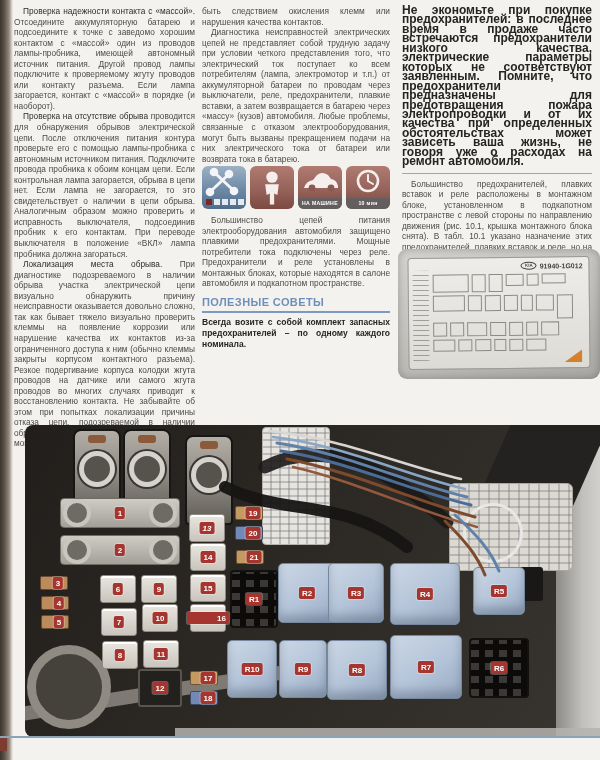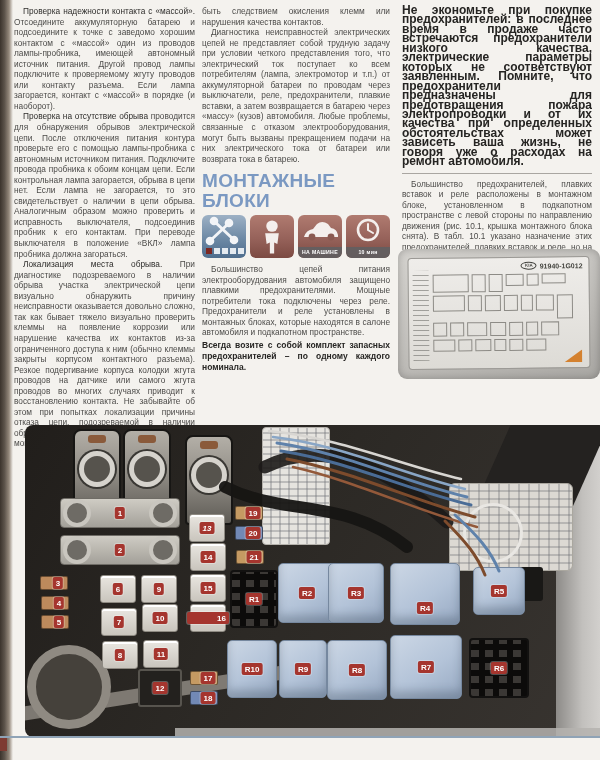--- a/index.html
+++ b/index.html
@@ -95,21 +95,20 @@
 
   <div class="col col-left">
     <p class="para"><span class="lead">Проверка надежности контакта с «массой».</span> <span>Отсоедините аккумуляторную батарею и подсоедините к точке с заведомо хорошим контактом с «массой» один из проводов лампы-пробника, имеющей автономный источник питания. Другой провод лампы подключите к проверяемому жгуту проводов или контакту разъема. Если лампа загорается, контакт с «массой» в порядке (и наоборот).</span></p>
     <p class="para"><span class="lead">Проверка на отсутствие обрыва</span> <span>проводится для обнаружения обрывов электрической цепи. После отключения питания контура проверьте его с помощью лампы-пробника с автономным источником питания. Подключите провода пробника к обоим концам цепи. Если контрольная лампа загорается, обрыва в цепи нет. Если лампа не загорается, то это свидетельствует о наличии в цепи обрыва. Аналогичным образом можно проверить и исправность выключателя, подсоединив пробник к его контактам. При переводе выключателя в положение «ВКЛ» лампа пробника должна загораться.</span></p>
     <p class="para"><span class="lead">Локализация места обрыва.</span> <span>При диагностике подозреваемого в наличии обрыва участка электрической цепи визуально обнаружить причину неисправности оказывается довольно сложно, так как бывает тяжело визуально проверить клеммы на появление коррозии или нарушение качества их контактов из-за ограниченного доступа к ним (обычно клеммы закрыты корпусом контактного разъема). Резкое подергивание корпуса колодки жгута проводов на датчике или самого жгута проводов во многих случаях приводит к восстановлению контакта. Не забывайте об этом при попытках локализации причины отказа цепи, подозреваемой в наличии обрыва. Нестабильно возникающие отказы могут</span></p>
   </div>
 
   <div class="col col-mid">
     <p class="para" style="text-indent:0">быть следствием окисления клемм или нарушения качества контактов.</p>
     <p class="para">Диагностика неисправностей электрических цепей не представляет собой трудную задачу при условии четкого представления того, что электрический ток поступает ко всем потребителям (лампа, электромотор и т.п.) от аккумуляторной батареи по проводам через выключатели, реле, предохранители, плавкие вставки, а затем возвращается в батарею через «массу» (кузов) автомобиля. Любые проблемы, связанные с отказом электрооборудования, могут быть вызваны прекращением подачи на них электрического тока от батареи или возврата тока в батарею.</p>
-    <h1 class="section-title">МОНТАЖНЫЕ БЛОКИ</h1>
 
     <div class="icons-row">
       <div class="icon-tile tile-blue">
         <svg width="44" height="32" viewBox="0 0 44 32">
           <g stroke="#f2f4f7" stroke-width="3" stroke-linecap="round" fill="none">
             <path d="M9 25 L26 9"></path>
             <path d="M13 7 L31 24"></path>
           </g>
           <circle cx="8" cy="26" r="4.3" fill="#f2f4f7"></circle>
           <circle cx="27" cy="8" r="4.3" fill="#f2f4f7"></circle>
@@ -141,20 +140,21 @@
       <div class="icon-tile tile-red">
         <svg width="44" height="32" viewBox="0 0 44 32">
           <circle cx="22" cy="15" r="10" fill="none" stroke="#f4efed" stroke-width="2.6"></circle>
           <path d="M22 9 L22 15 L27 18" stroke="#f4efed" stroke-width="2" fill="none" stroke-linecap="round"></path>
         </svg>
         <div class="tile-band">10 мин</div>
       </div>
     </div>
 
     <p class="para">Большинство цепей питания электрооборудования автомобиля защищено плавкими предохранителями. Мощные потребители тока подключены через реле. Предохранители и реле установлены в монтажных блоках, которые находятся в салоне автомобиля и подкапотном пространстве.</p>
+    <h3 class="tips-title">ПОЛЕЗНЫЕ СОВЕТЫ</h3>
     <p class="tips-text">Всегда возите с собой комплект запасных предохранителей – по одному каждого номинала.</p>
   </div>
 
   <div class="col col-right">
     <p class="warning">Не экономьте при покупке предохранителей: в последнее время в продаже часто встречаются предохранители низкого качества, электрические параметры которых не соответствуют заявленным. Помните, что предохранители предназначены для предотвращения пожара электропроводки и от их качества при определенных обстоятельствах может зависеть ваша жизнь, не говоря уже о расходах на ремонт автомобиля.</p>
     <hr class="warn-rule">
     <p class="para">Большинство предохранителей, плавких вставок и реле расположены в монтажном блоке, установленном в подкапотном пространстве с левой стороны по направлению движения (рис. 10.1, крышка монтажного блока снята). В табл. 10.1 указано назначение этих предохранителей, плавких вставок и реле, но на конкретной модели автомобиля некоторые цепи, указанные в таблице, могут отсутствовать.</p>
   </div>
 
   <div class="cover-photo">
@@ -284,21 +284,21 @@
       <span class="badge" style="left: 228px; top: 108px;">20</span>
       <div class="blk blk-mini" style="left: 225px; top: 132px; width: 26px; height: 12px; background: rgb(197, 154, 98);"></div>
       <span class="badge" style="left: 229px; top: 132px;">21</span>
       <div class="blk blk-socket" style="left: 229px; top: 174px; width: 44px; height: 54px;"></div>
       <span class="badge" style="left: 229px; top: 174px;">R1</span>
       <div class="blk blk-relay" style="left: 282px; top: 168px; width: 56px; height: 58px;"></div>
       <span class="badge" style="left: 282px; top: 168px;">R2</span>
       <div class="blk blk-relay" style="left: 331px; top: 168px; width: 54px; height: 58px;"></div>
       <span class="badge" style="left: 331px; top: 168px;">R3</span>
       <div class="blk blk-relay" style="left: 400px; top: 169px; width: 68px; height: 60px;"></div>
-      <span class="badge" style="left: 400px; top: 183px;">R4</span>
+      <span class="badge" style="left: 400px; top: 169px;">R4</span>
       <div class="blk blk-relay" style="left: 474px; top: 166px; width: 50px; height: 46px;"></div>
       <span class="badge" style="left: 474px; top: 166px;">R5</span>
       <div class="blk blk-socket" style="left: 474px; top: 243px; width: 56px; height: 56px;"></div>
       <span class="badge" style="left: 474px; top: 243px;">R6</span>
       <div class="blk blk-relay" style="left: 401px; top: 242px; width: 70px; height: 62px;"></div>
       <span class="badge" style="left: 401px; top: 242px;">R7</span>
       <div class="blk blk-relay" style="left: 332px; top: 245px; width: 58px; height: 58px;"></div>
       <span class="badge" style="left: 332px; top: 245px;">R8</span>
       <div class="blk blk-relay" style="left: 278px; top: 244px; width: 46px; height: 56px;"></div>
       <span class="badge" style="left: 278px; top: 244px;">R9</span>

